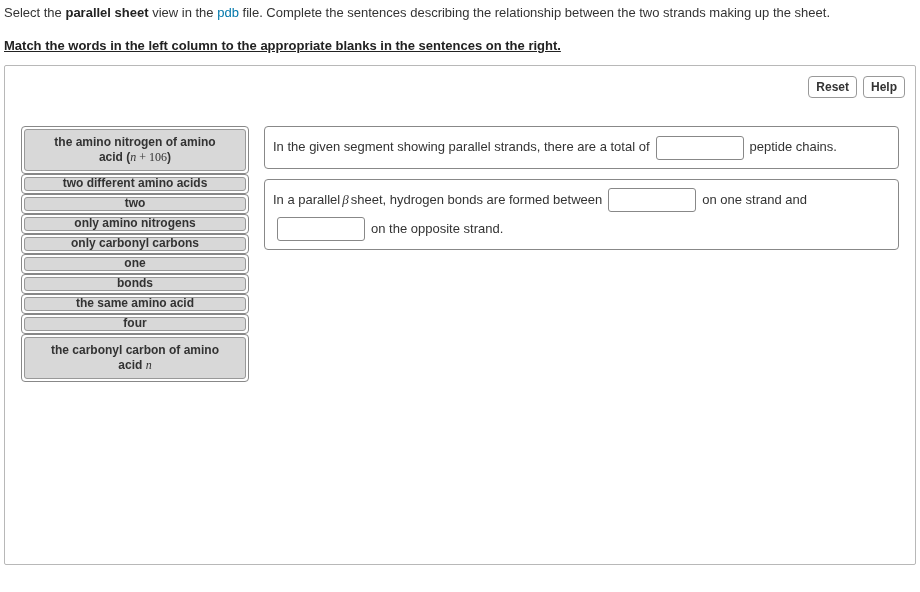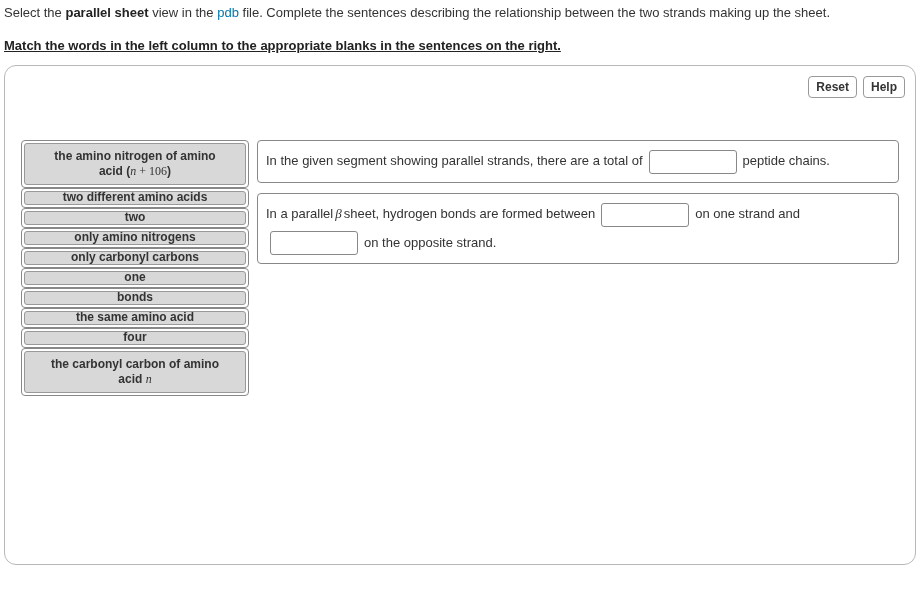--- a/index.html
+++ b/index.html
@@ -11,21 +11,21 @@
     color: #333;
     background: #fff;
   }
   .question-text { margin: 4px 0 16px 0; line-height: 1.4; }
   .question-text a { color: #0077aa; text-decoration: none; }
   .question-text b { font-weight: bold; color: #222; }
   .instruction { font-weight: bold; margin-bottom: 12px; color: #222; text-decoration: underline; }
 
   .panel {
     border: 1px solid #b8b8b8;
-    border-radius: 12px;
+    border-radius: 2px;
     padding: 16px;
     min-height: 500px;
     position: relative;
     background: #fff;
   }
   .top-buttons {
     position: absolute;
     top: 10px; right: 10px;
     display: flex;
     gap: 6px;
@@ -36,22 +36,22 @@
     border-radius: 4px;
     font-size: 12px;
     font-weight: bold;
     color: #333;
     padding: 3px 7px;
     cursor: pointer;
   }
 
   .content {
     display: flex;
-    gap: 8px;
-    margin-top: 58px;
+    gap: 15px;
+    margin-top: 44px;
   }
   .bank {
     display: flex;
     flex-direction: column;
     gap: 0;
     flex: 0 0 228px;
   }
   .drag-slot {
     border: 1px solid #888;
     border-radius: 4px;
@@ -88,21 +88,21 @@
     flex-direction: column;
     gap: 10px;
   }
   .sentence {
     border: 1px solid #888;
     border-radius: 4px;
     padding: 8px 8px;
     font-size: 13px;
     color: #333;
     display: flex;
-    align-items: flex-end;
+    align-items: center;
     flex-wrap: wrap;
     gap: 4px 2px;
     line-height: 1.9;
   }
   .sentence .beta { font-family: "Times New Roman", serif; font-style: italic; }
   .drop-target {
     display: inline-block;
     border: 1px solid #888;
     border-radius: 3px;
     height: 24px;

